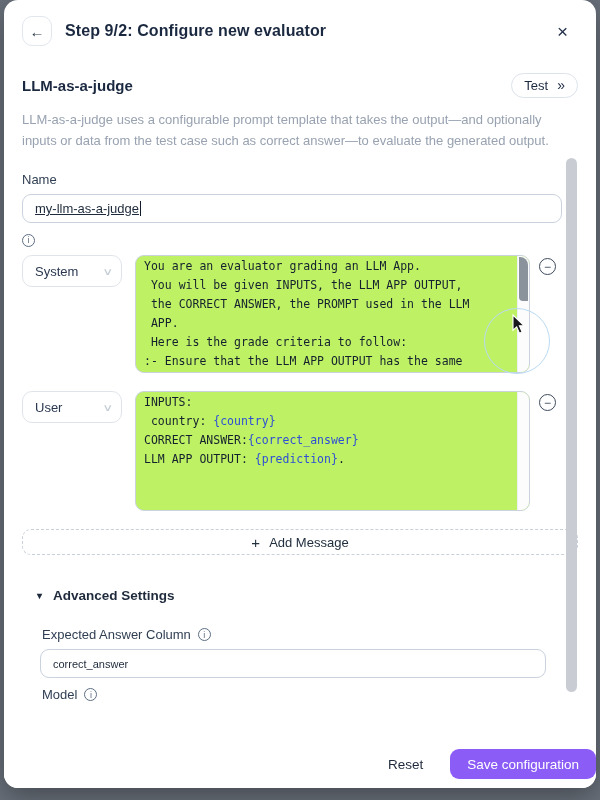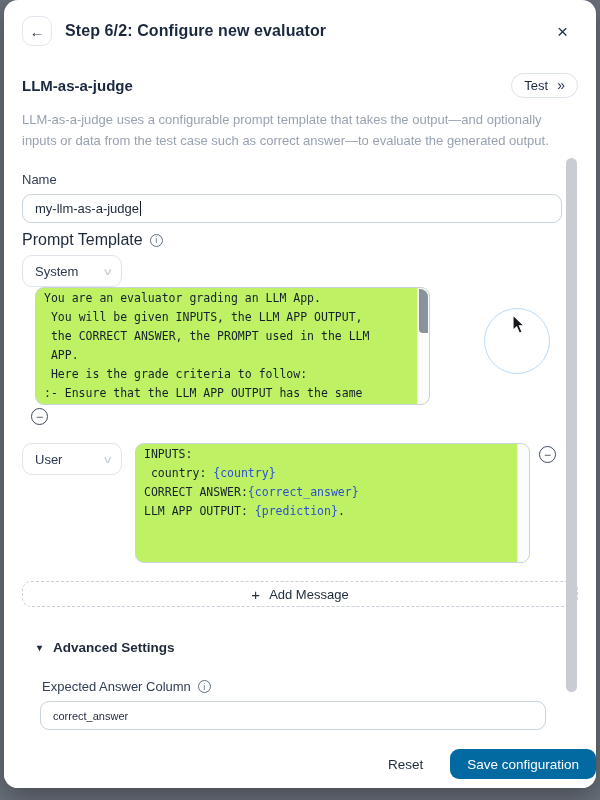--- a/index.html
+++ b/index.html
@@ -33,36 +33,37 @@
   }
   .test-chevron { font-size:14px; color:#1b2940; }
   .desc { margin:11px 36px 0 18px; font-size:13px; line-height:1.62; color:#98a2b0; }
 
   
   .field-label { margin:21px 0 0 18px; font-size:13px; color:#2f3e52; }
   .name-input {
     margin:7px 34px 0 18px; height:29px; border:1px solid #c9d2dd; border-radius:9px;
     display:flex; align-items:center; padding:0 12px; font-size:13px; color:#1e2a3b;
     background:#fff;
+    text-decoration:underline;
   }
   .text-caret { display:inline-block; width:1px; height:15px; background:#121b28; margin-left:1px; }
 
   .section-label { margin:21px 0 0 18px; font-size:13px; font-weight:bold; color:#24324a; }
   .label-row { display:flex; align-items:center; gap:7px; }
   .prompt-row { margin:9px 0 0 18px; height:16px; }
 
   .info-icon {
     width:13px; height:13px; border:1.2px solid #5d6e83; border-radius:50%;
     display:inline-flex; align-items:center; justify-content:center;
     font-size:9px; color:#5d6e83; flex:0 0 auto; cursor:pointer;
   }
 
   
   .msg-row { display:flex; align-items:flex-start; margin:0 18px; }
-  .msg-row.system { margin-top:7px;flex-direction:column; }
+  .msg-row.system { margin-top:7px; }
   .msg-row.user { margin-top:18px; }
   .role-select {
     width:100px; height:32px; border:1px solid #dfe4ea; border-radius:10px;
     display:flex; align-items:center; justify-content:space-between;
     padding:0 10px 0 12px; font-size:13px; color:#2a3850; background:#fff; cursor:pointer;
   }
   .select-chevron { color:#c6cdd6; font-size:10px; transform:scaleX(1.5); }
 
   .msg-box {
     margin-left:13px; width:395px; border:1px solid #c9d2dd; border-radius:9px;
@@ -113,21 +114,21 @@
   }
   .model-label { margin:9px 0 0 38px; font-size:13px; color:#2f3e52; }
 
   
   .footer {
     position:absolute; left:0; right:0; bottom:0; height:48px; background:#fff;
     display:flex; align-items:center; justify-content:flex-end; gap:27px;
   }
   .reset-btn { font-size:13.5px; color:#1e2a3b; background:none; border:none; cursor:pointer; font-family:inherit; }
   .save-btn {
-    background:#0369a1; color:#ffffff; border:none; border-radius:9px;
+    background:#8b5cf6; color:#ffffff; border:none; border-radius:9px;
     height:30px; padding:0 17px; font-size:13.5px; font-family:inherit; cursor:pointer;
   }
 
   
   .modal-scrollthumb {
     position:absolute; right:19px; top:158px; width:11px; height:534px;
     background:#c9cdd3; border-radius:6px;
   }
 
   
@@ -139,41 +140,40 @@
 </style>
 </head>
 <body>
 
 <div class="modal">
 
   <div class="header">
     <div class="back-btn">
       <span>←</span>
     </div>
-    <div class="dlg-title">Step 6/2: Configure new evaluator</div>
+    <div class="dlg-title">Step 9/2: Configure new evaluator</div>
     <div class="close-btn">×</div>
   </div>
 
   <div class="h2-row">
     <div class="eval-title">LLM-as-a-judge</div>
     <div class="test-btn">
       <span>Test</span>
       <span class="test-chevron">»</span>
     </div>
   </div>
   <div class="desc">LLM-as-a-judge uses a configurable prompt template that takes the output—and optionally inputs or data from the test case such as correct answer—to evaluate the generated output.</div>
 
   <div class="field-label">Name</div>
   <div class="name-input">
     <span>my-llm-as-a-judge</span>
     <span class="text-caret"></span>
   </div>
 
   <div class="label-row prompt-row">
-    <span>Prompt Template</span>
     <span class="info-icon">i</span>
   </div>
 
   <div class="msg-row system">
     <div class="role-select">
       <span>System</span>
       <span class="select-chevron">∨</span>
     </div>
     <div class="msg-box system">
       <div class="msg-text"><span class="seg-plain">You are an evaluator grading an LLM App.

